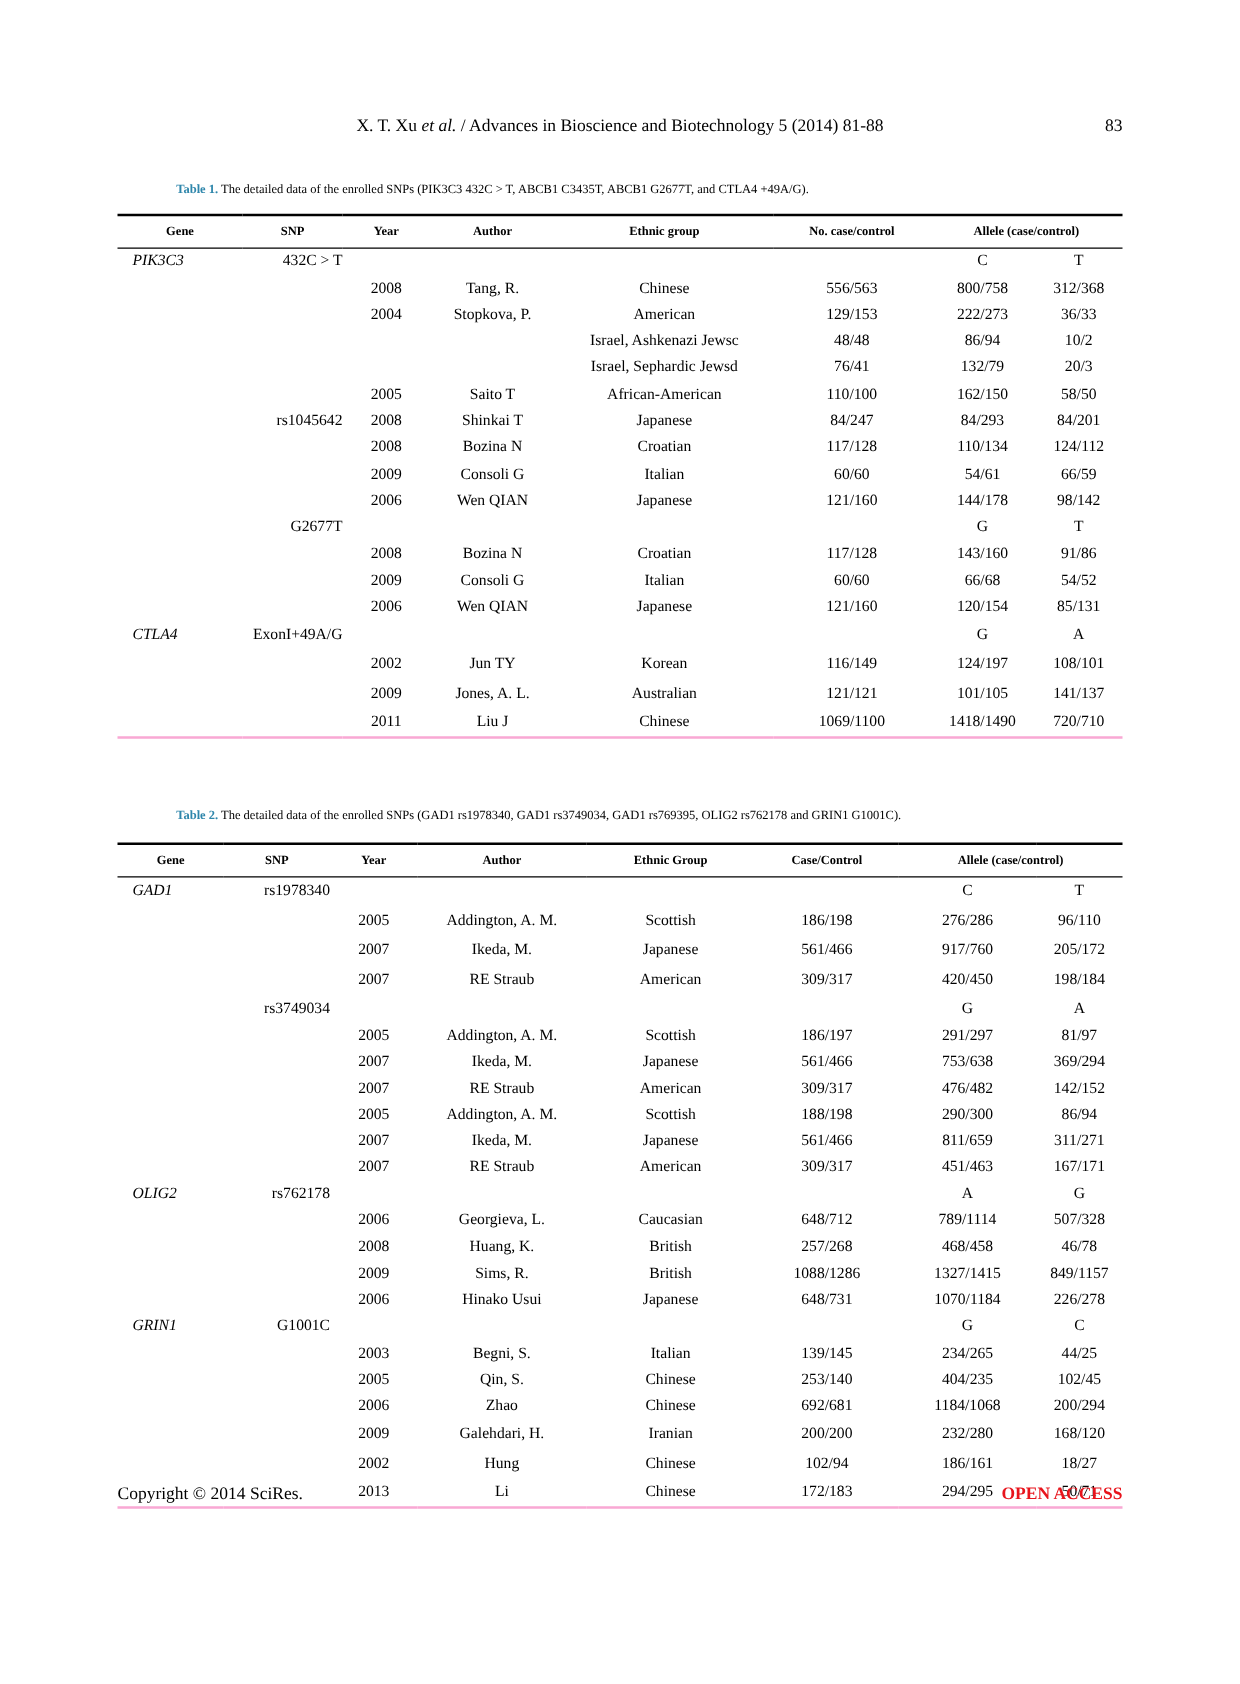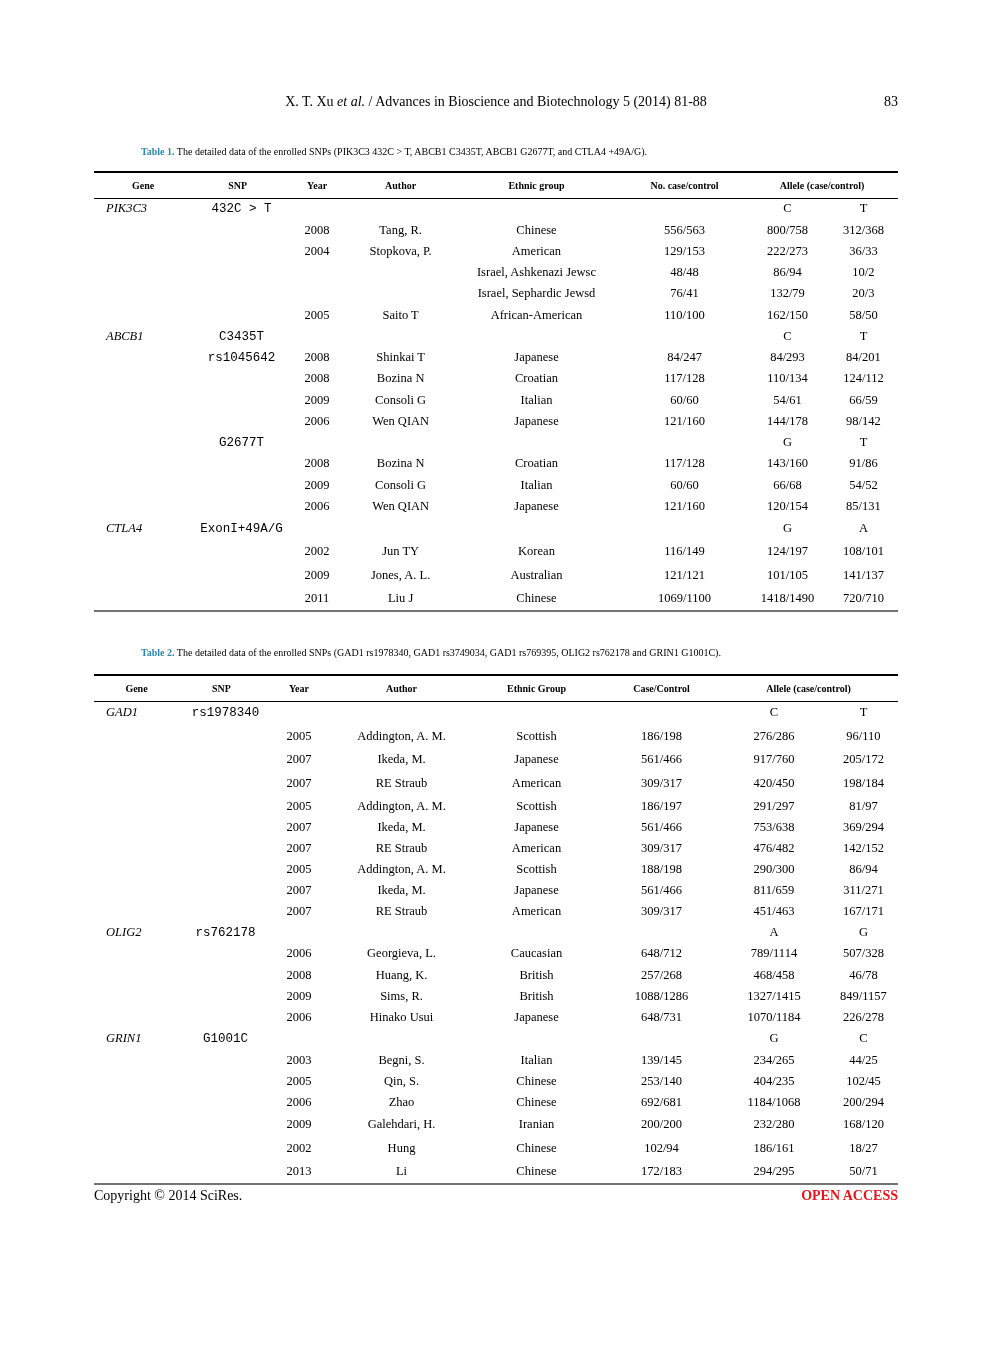--- a/index.html
+++ b/index.html
@@ -5,25 +5,25 @@
   html, body { margin:0; padding:0; background:#ffffff; }
   body { width:992px; height:1347px; position:relative; font-family:"Liberation Serif", serif; color:#000; overflow:hidden; }
   .header { position:absolute; top:94px; left:94px; width:804px; height:18px; font-size:14px; }
   .header .center { position:absolute; left:0; right:0; text-align:center; }
   .header .page { position:absolute; right:0; top:0; }
   .caption { position:absolute; left:94px; width:804px; font-size:10px; line-height:20px; text-align:justify;margin-left:47px; }
   .caption .lbl { color:#2e86ab; font-weight:bold; }
   table { position:absolute; left:94px; width:804px; border-collapse:collapse; font-size:12.5px; }
   table thead tr { height:26px; }
   table thead { border-top:2px solid #000; border-bottom:1px solid #000; }
-  table tbody { border-bottom:2px solid #737373; }
+  table tbody { border-bottom:2px solid #f9a8d4; }
   td, th { padding:0; text-align:center; font-weight:normal; white-space:nowrap; }
   th { font-weight:bold; font-size:10px; }
   td.gene { text-align:left; font-style:italic; padding-left:12px; }
-  td.snp { text-align:center; padding-left:8px;font-family:Liberation Mono, monospace; }
+  td.snp { text-align:right; padding-left:8px; }
   .footer { position:absolute; top:1188px; left:94px; width:804px; font-size:14px; }
   .footer .right { position:absolute; right:0; top:0; color:#e8141c; font-weight:bold; }
 </style>
 </head>
 <body>
 
 <div class="header">
   <div class="center">
     <span>X. T. Xu </span><i>et al.</i><span> / Advances in Bioscience and Biotechnology 5 (2014) 81-88</span>
   </div>
@@ -109,30 +109,20 @@
       </tr>
       <tr style="height: 22px;">
         <td class="gene"></td>
         <td class="snp"></td>
         <td>2005</td>
         <td>Saito T</td>
         <td>African-American</td>
         <td>110/100</td>
         <td>162/150</td>
         <td>58/50</td>
-      </tr>
-      <tr style="height: 21px;">
-        <td class="gene">ABCB1</td>
-        <td class="snp">C3435T</td>
-        <td></td>
-        <td></td>
-        <td></td>
-        <td></td>
-        <td>C</td>
-        <td>T</td>
       </tr>
       <tr style="height: 21px;">
         <td class="gene"></td>
         <td class="snp">rs1045642</td>
         <td>2008</td>
         <td>Shinkai T</td>
         <td>Japanese</td>
         <td>84/247</td>
         <td>84/293</td>
         <td>84/201</td>
@@ -312,20 +302,30 @@
         <td class="snp"></td>
         <td>2007</td>
         <td>RE Straub</td>
         <td>American</td>
         <td>309/317</td>
         <td>420/450</td>
         <td>198/184</td>
       </tr>
       <tr style="height: 22px;">
         <td class="gene"></td>
+        <td class="snp">rs3749034</td>
+        <td></td>
+        <td></td>
+        <td></td>
+        <td></td>
+        <td>G</td>
+        <td>A</td>
+      </tr>
+      <tr style="height: 22px;">
+        <td class="gene"></td>
         <td class="snp"></td>
         <td>2005</td>
         <td>Addington, A. M.</td>
         <td>Scottish</td>
         <td>186/197</td>
         <td>291/297</td>
         <td>81/97</td>
       </tr>
       <tr style="height: 21px;">
         <td class="gene"></td>

